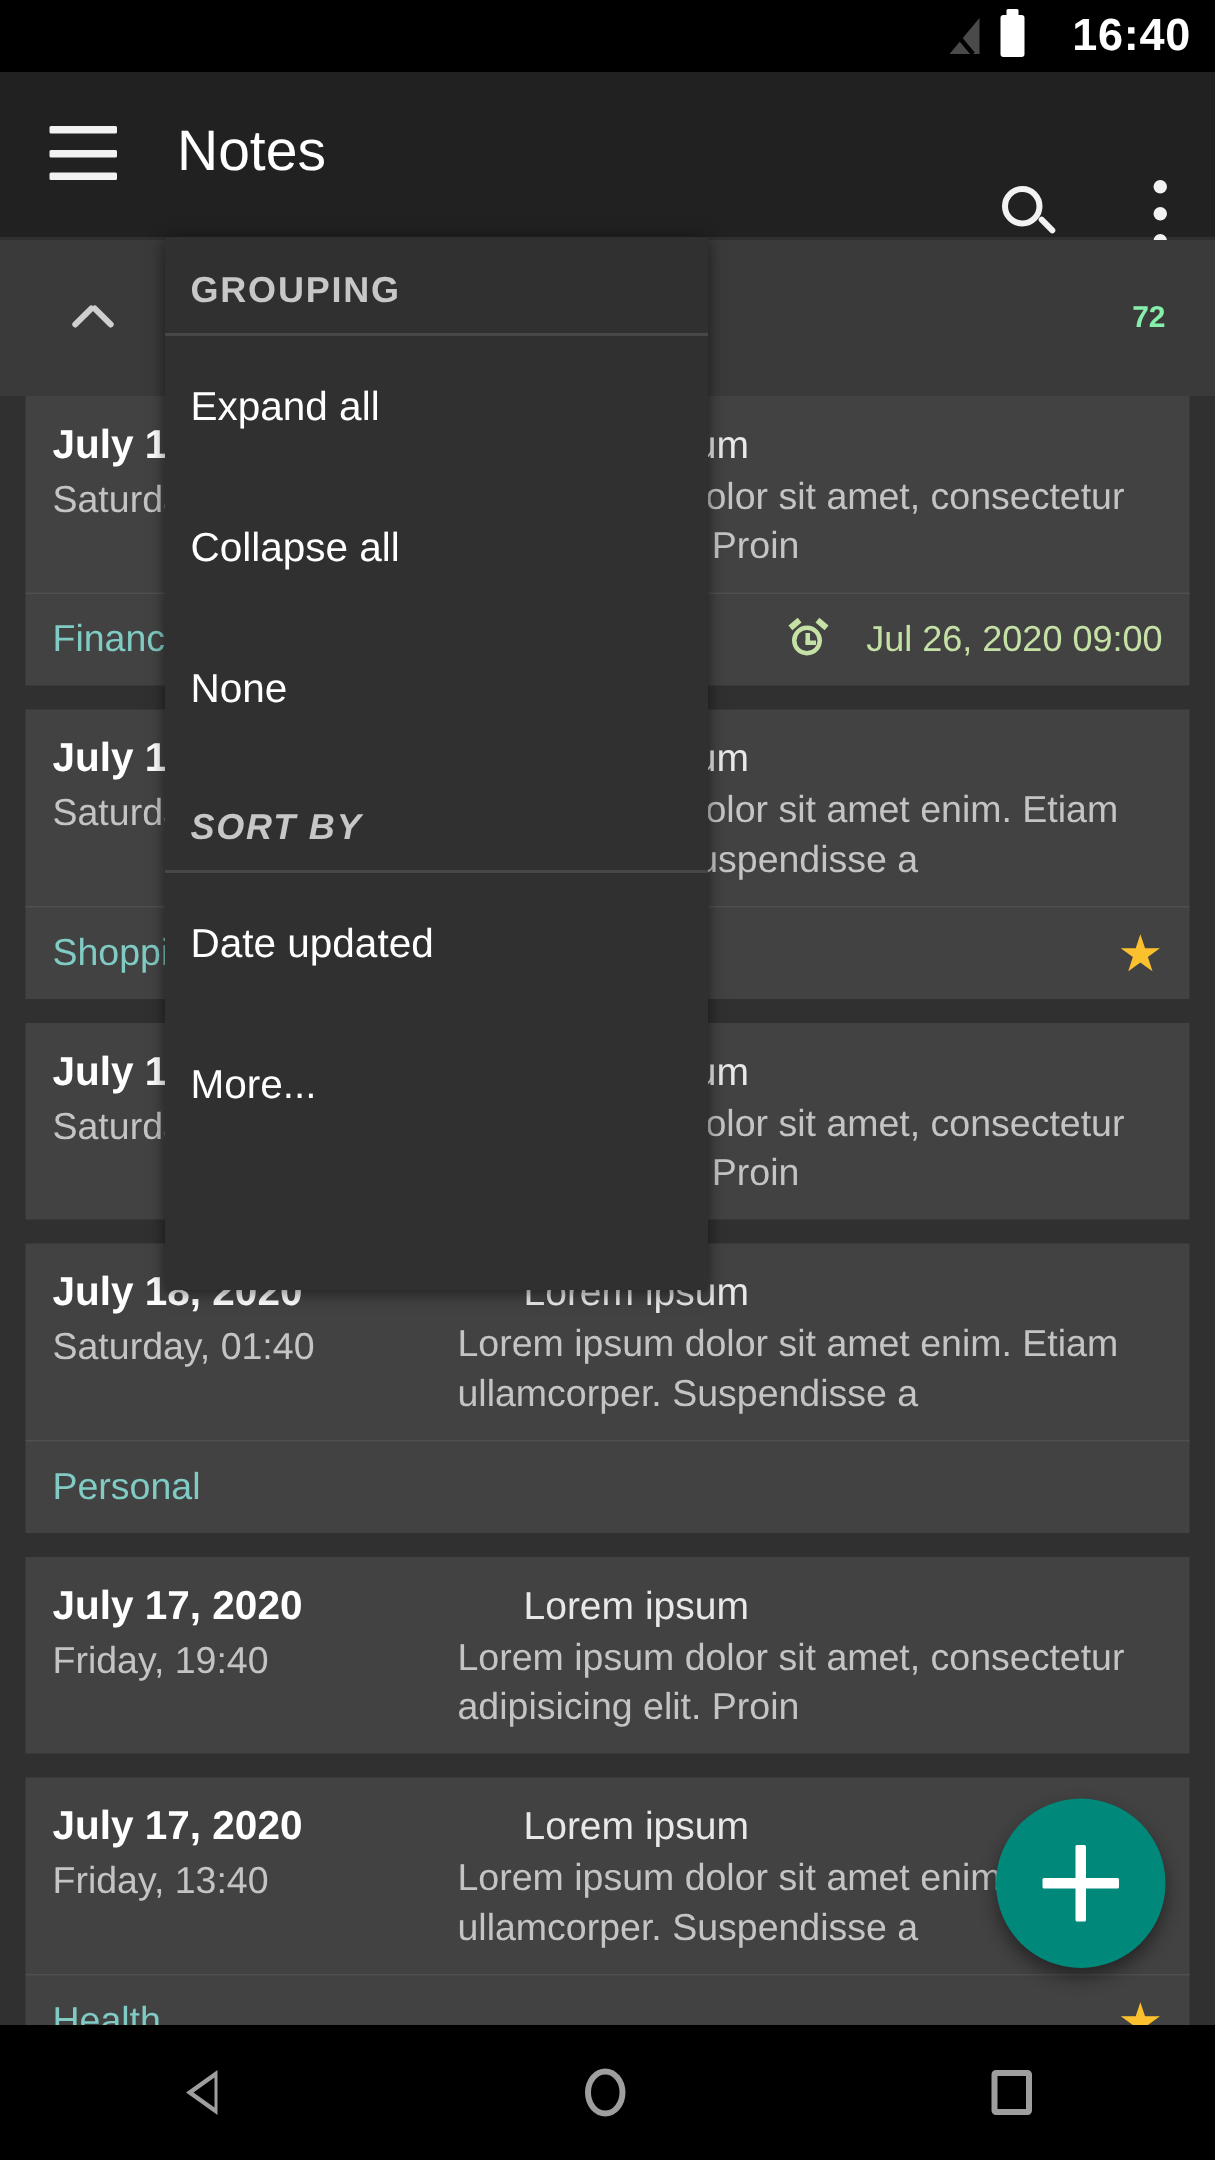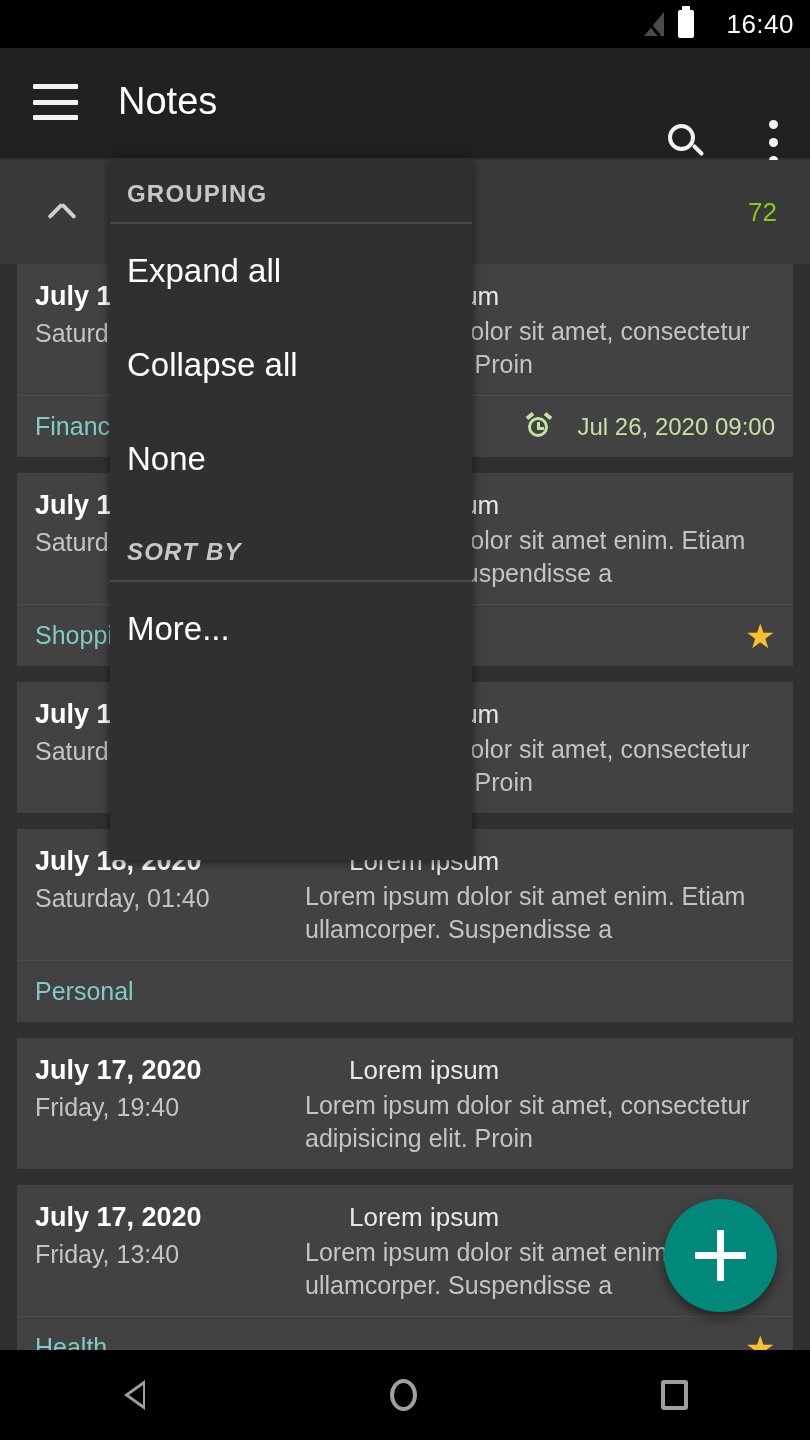--- a/index.html
+++ b/index.html
@@ -41,21 +41,21 @@
   }
   .icon-battery {
     position: relative; width: 16px; height: 28px;
     background: #fff; border-radius: 2px;
   }
   .icon-battery:before {
     content: ""; position: absolute; top: -4px; left: 4px;
     width: 8px; height: 4px; background: #fff; border-radius: 1px 1px 0 0;
   }
   #status-time {
-    color: #fff; font-size: 26px; font-weight: normal;
+    color: #fff; font-size: 30px; font-weight: bold;
     letter-spacing: 0.5px; margin-left: 20px;
   }
 
   
   #app-bar {
     position: absolute; top: 48px; left: 0;
     width: 810px; height: 110px;
     background: #212121;
   }
   #menu-icon {
@@ -107,21 +107,21 @@
     position: relative; margin-left: 46px; width: 34px; height: 20px;
   }
   #chevron-up-icon .a, #chevron-up-icon .b {
     position: absolute; top: 7px; width: 19px; height: 4px;
     background: #cfcfcf; border-radius: 2px;
   }
   #chevron-up-icon .a { left: 0; transform: rotate(-45deg); }
   #chevron-up-icon .b { left: 13px; transform: rotate(45deg); }
   #group-count {
     margin-left: auto; margin-right: 33px;
-    color: #84cc16; font-size: 26px;
+    color: #86efac; font-size: 20px; font-weight: bold;
   }
 
   
   #note-list {
     position: absolute; top: 264px; left: 0;
     width: 810px; height: 1086px;
   }
   .note-card {
     position: relative;
     margin: 0 17px 16px 17px;
@@ -184,21 +184,21 @@
   }
   .menu-section-header {
     color: #c7c7c7; font-size: 24px; font-weight: bold;
     letter-spacing: 1.2px;
     padding: 22px 0 14px 17px;
     border-bottom: 2px solid #474747;
     margin: 0 0 0 0;
   }
   .menu-section-header.sortby { margin-top: 10px; font-style: italic; }
   .menu-item {
-    color: #ffffff; font-size: 33px;
+    color: #ffffff; font-size: 27px;
     height: 94px; line-height: 94px;
     padding-left: 17px;
   }
 
   
   #fab {
     position: absolute; left: 664px; top: 1199px;
     width: 113px; height: 113px;
     border-radius: 50%;
     background: #00897b;
@@ -402,20 +402,21 @@
         </div>
       </div>
     </div>
 
   <div id="dropdown-menu">
       <div class="menu-section-header">GROUPING</div>
       <div class="menu-item">Expand all</div>
       <div class="menu-item">Collapse all</div>
       <div class="menu-item">None</div>
       <div class="menu-section-header sortby">SORT BY</div>
+      <div class="menu-item">Date updated</div>
       <div class="menu-item">More...</div>
     </div>
 
   <div id="fab">
     <span class="plus-h"></span>
     <span class="plus-v"></span>
   </div>
 
   <div id="nav-bar">
     <span class="nav-back"></span>

